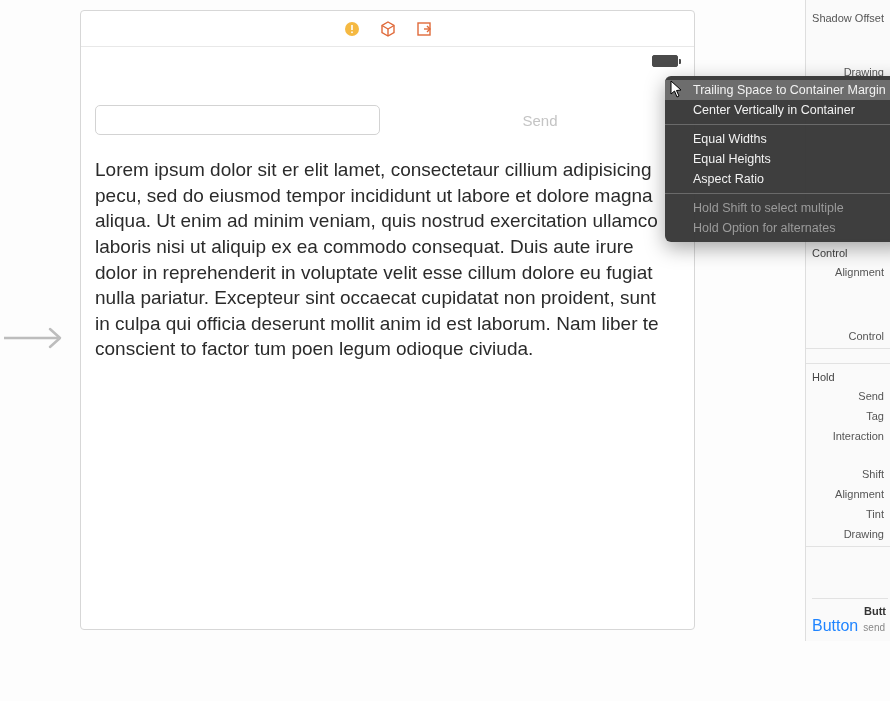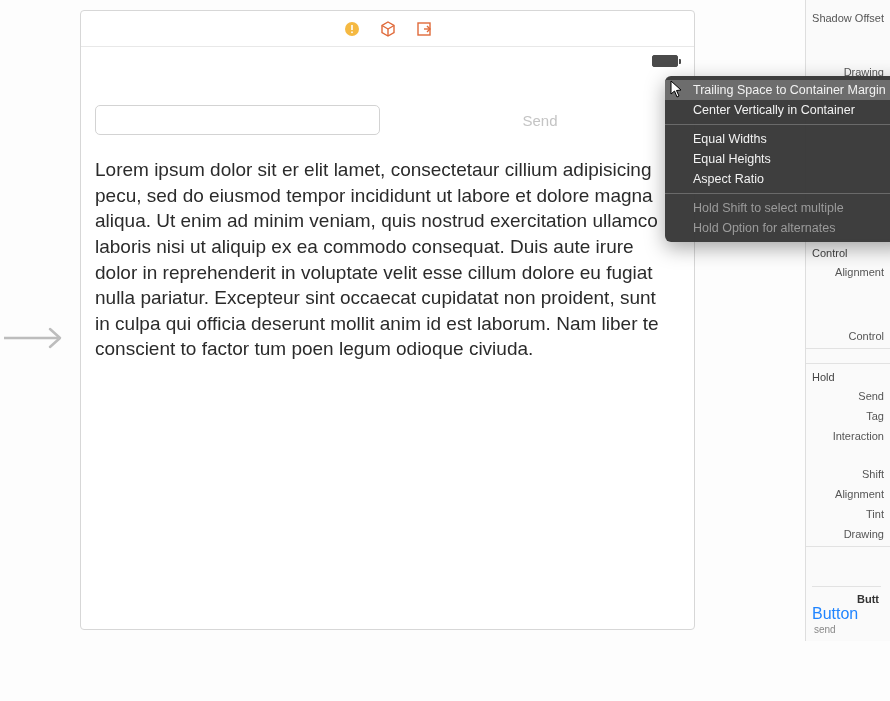--- a/index.html
+++ b/index.html
@@ -188,21 +188,21 @@
     .inspector .insp-header {
       text-align: left;
       padding: 5px 6px 3px 6px;
       font-weight: 400;
       color: #444;
     }
     .inspector .bottom-obj {
       position: absolute;
       bottom: 6px;
       left: 6px;
-      right: 9px;
+      right: 2px;
       border-top: 1px solid #e2e2e2;
       padding-top: 6px;
     }
     .inspector .obj-title {
       font-weight: 700;
       color: #333;
       font-size: 11px;
       text-align: right;
       padding-right: 2px;
     }

